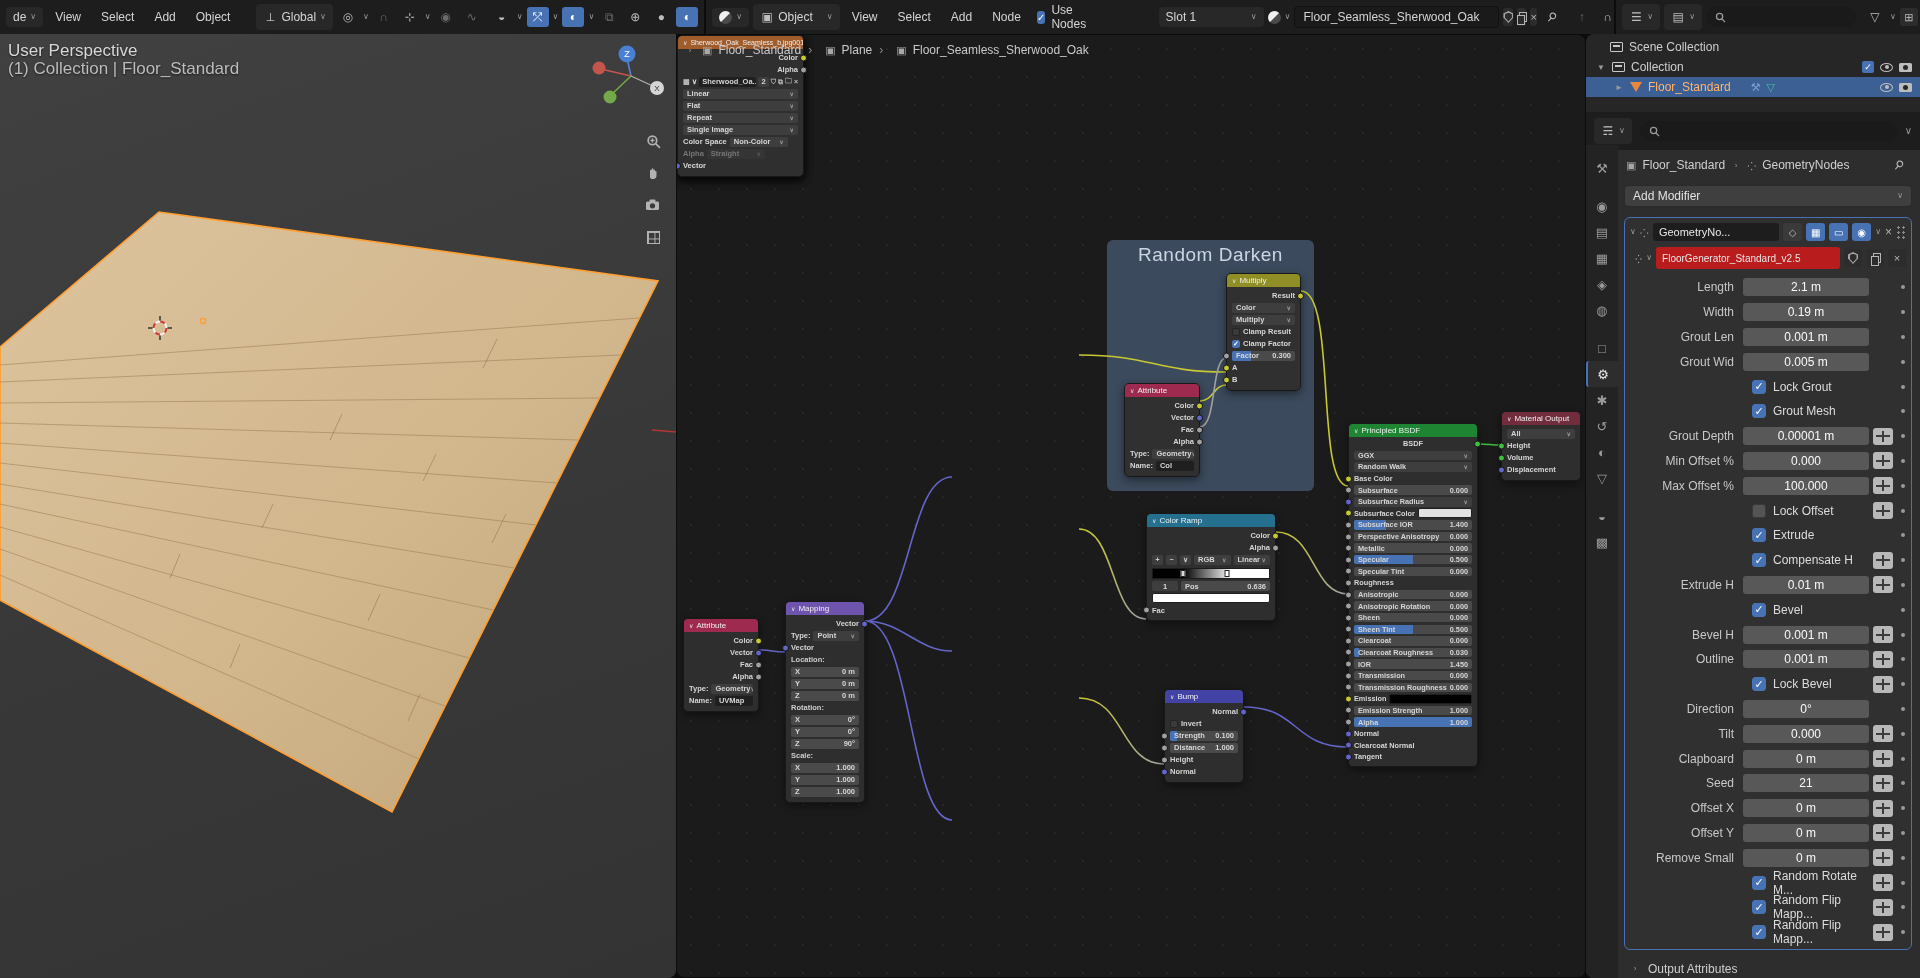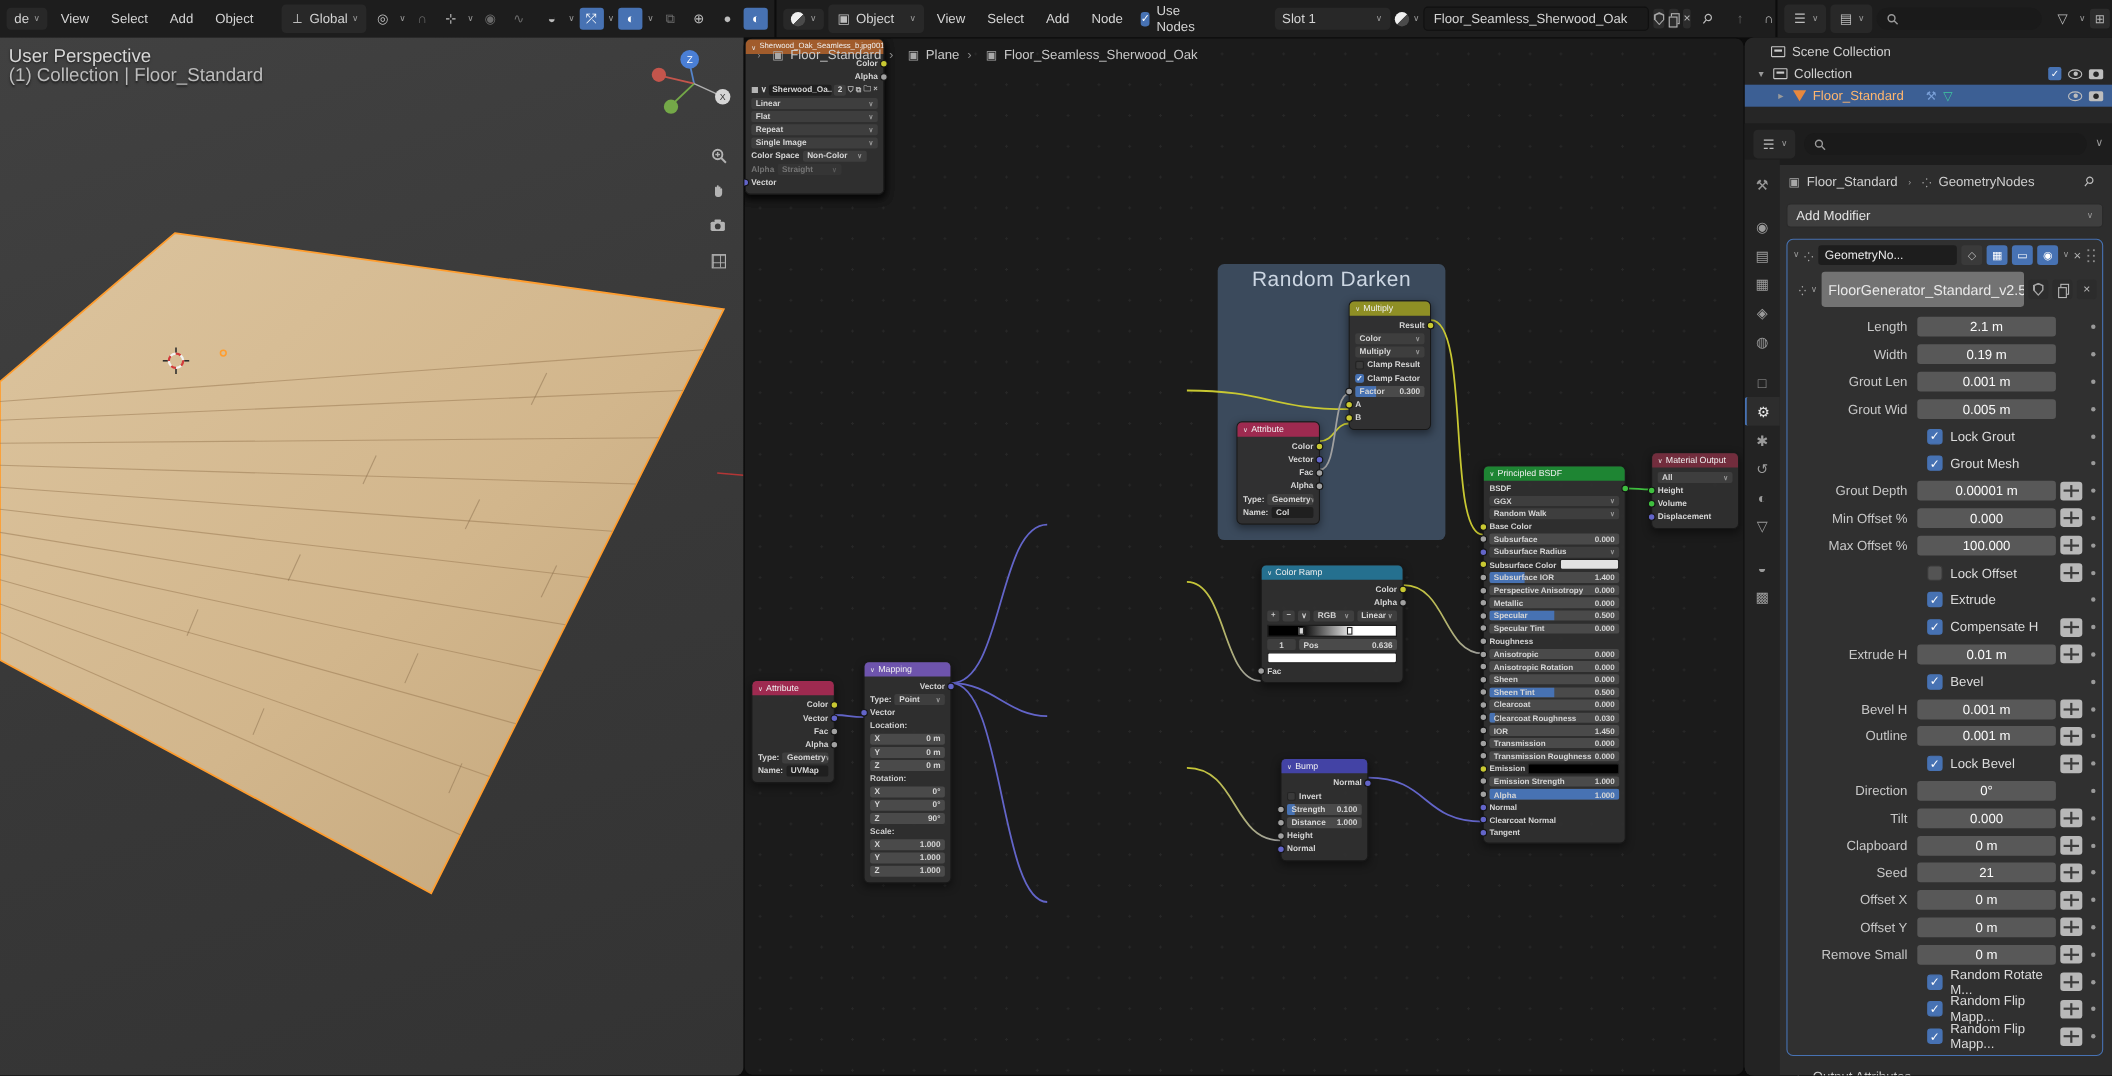--- a/index.html
+++ b/index.html
@@ -146,21 +146,21 @@
   .ptab.gap { height:12px; }
   .pbreadcrumb { display:flex; align-items:center; gap:6px; font-size:12px; color:#cfcfcf; padding:4px 4px 10px; }
   .addmod { display:flex; align-items:center; justify-content:space-between; background:#3f3f3f; border:1px solid #2a2a2a; border-radius:4px; height:22px; padding:0 8px; font-size:12px; margin:0 2px 10px; color:#e2e2e2; }
   .modpanel { border:1px solid #4772b3; border-radius:6px; background:#303030; margin:0 2px; padding-bottom:4px; }
   .modhead { display:flex; align-items:center; gap:4px; padding:5px 5px 4px; }
   .modname { flex:1; background:#1d1d1d; border-radius:3px; height:18px; display:flex; align-items:center; padding:0 6px; font-size:11px; color:#e8e8e8; overflow:hidden; white-space:nowrap; }
   .modtgl { width:19px; height:18px; border-radius:3px; background:#3a3a3a; color:#b8b8b8; font-size:10px; display:flex; align-items:center; justify-content:center; }
   .modtgl.on { background:var(--accent); color:#fff; }
   .dragdots { width:10px; height:14px; background-image:radial-gradient(#8a8a8a 1px, transparent 1.2px); background-size:5px 5px; }
   .ngrow { display:flex; align-items:center; gap:4px; padding:2px 5px 6px 10px; }
-  .ngfield { flex:1; background:#737373; border-radius:3px; height:32px; display:flex; align-items:center; padding:0 6px; font-size:13px; color:#e8e8e8; white-space:nowrap; overflow:hidden; }
+  .ngfield { flex:1; background:#b91c1c; border-radius:3px; height:22px; display:flex; align-items:center; padding:0 6px; font-size:10px; color:#e8e8e8; white-space:nowrap; overflow:hidden; }
   .sqbtn { width:18px; height:18px; background:#2c2c2c; border-radius:3px; display:flex; align-items:center; justify-content:center; color:#b5b5b5; font-size:11px; flex:none; }
 
   .prop-row { display:flex; align-items:center; height:24.8px; padding-right:6px; }
   .prop-label { width:118px; text-align:right; padding-right:9px; font-size:12px; color:#c8c8c8; flex:none; white-space:nowrap; }
   .prop-spacer { width:127px; flex:none; }
   .prop-field { flex:1; height:18px; background:#585858; border-radius:3px; display:flex; align-items:center; justify-content:center; font-size:12px; color:#fafafa; }
   .prop-checkwrap { flex:1; display:flex; align-items:center; gap:7px; font-size:12px; color:#dcdcdc; }
   .pcb { width:14px; height:14px; border-radius:3px; background:#545454; border:1px solid #3a3a3a; flex:none; position:relative; }
   .pcb.v-true { background:var(--accent); border-color:var(--accent); }
   .pcb.v-true::after { content:"✓"; position:absolute; inset:0; color:#fff; font-size:11px; display:flex; align-items:center; justify-content:center; }
@@ -977,21 +977,21 @@
           </div>
       </div>
     </div>
 
     <div class="node" id="principled-node">
       <div class="nhead">
           <span class="hc">∨</span>
           <span>Principled BSDF</span>
         </div>
       <div class="nbody" style="padding-top:1px">
-        <div class="p-row right" style="justify-content:flex-start">
+        <div class="p-row right" style="justify-content:center">
             <span>BSDF</span>
             <span class="sock out v-shader" style="right:-9px"></span>
           </div>
         <div class="p-row">
             <span class="pill">
               <span>GGX</span>
               <span class="pc">∨</span>
             </span>
           </div>
         <div class="p-row">

